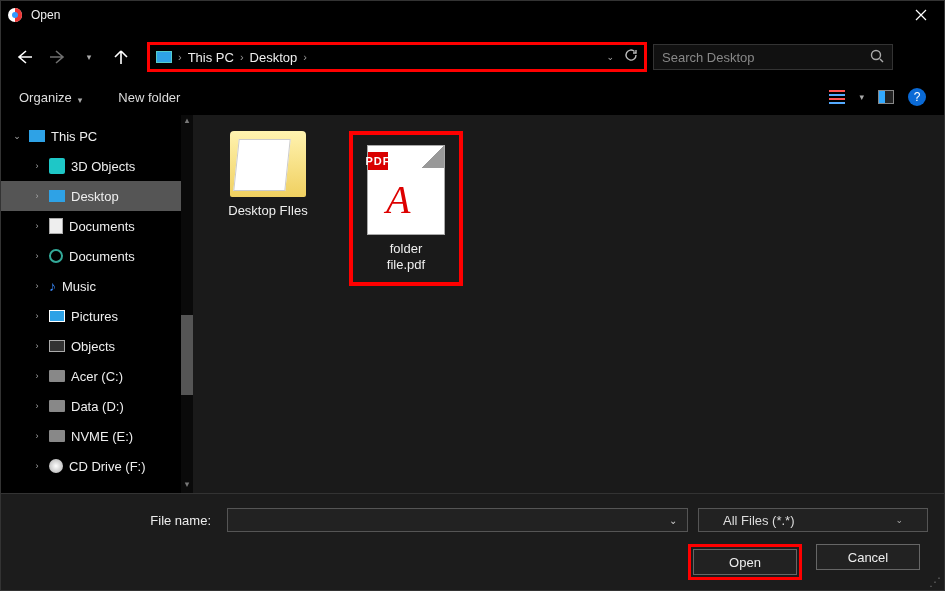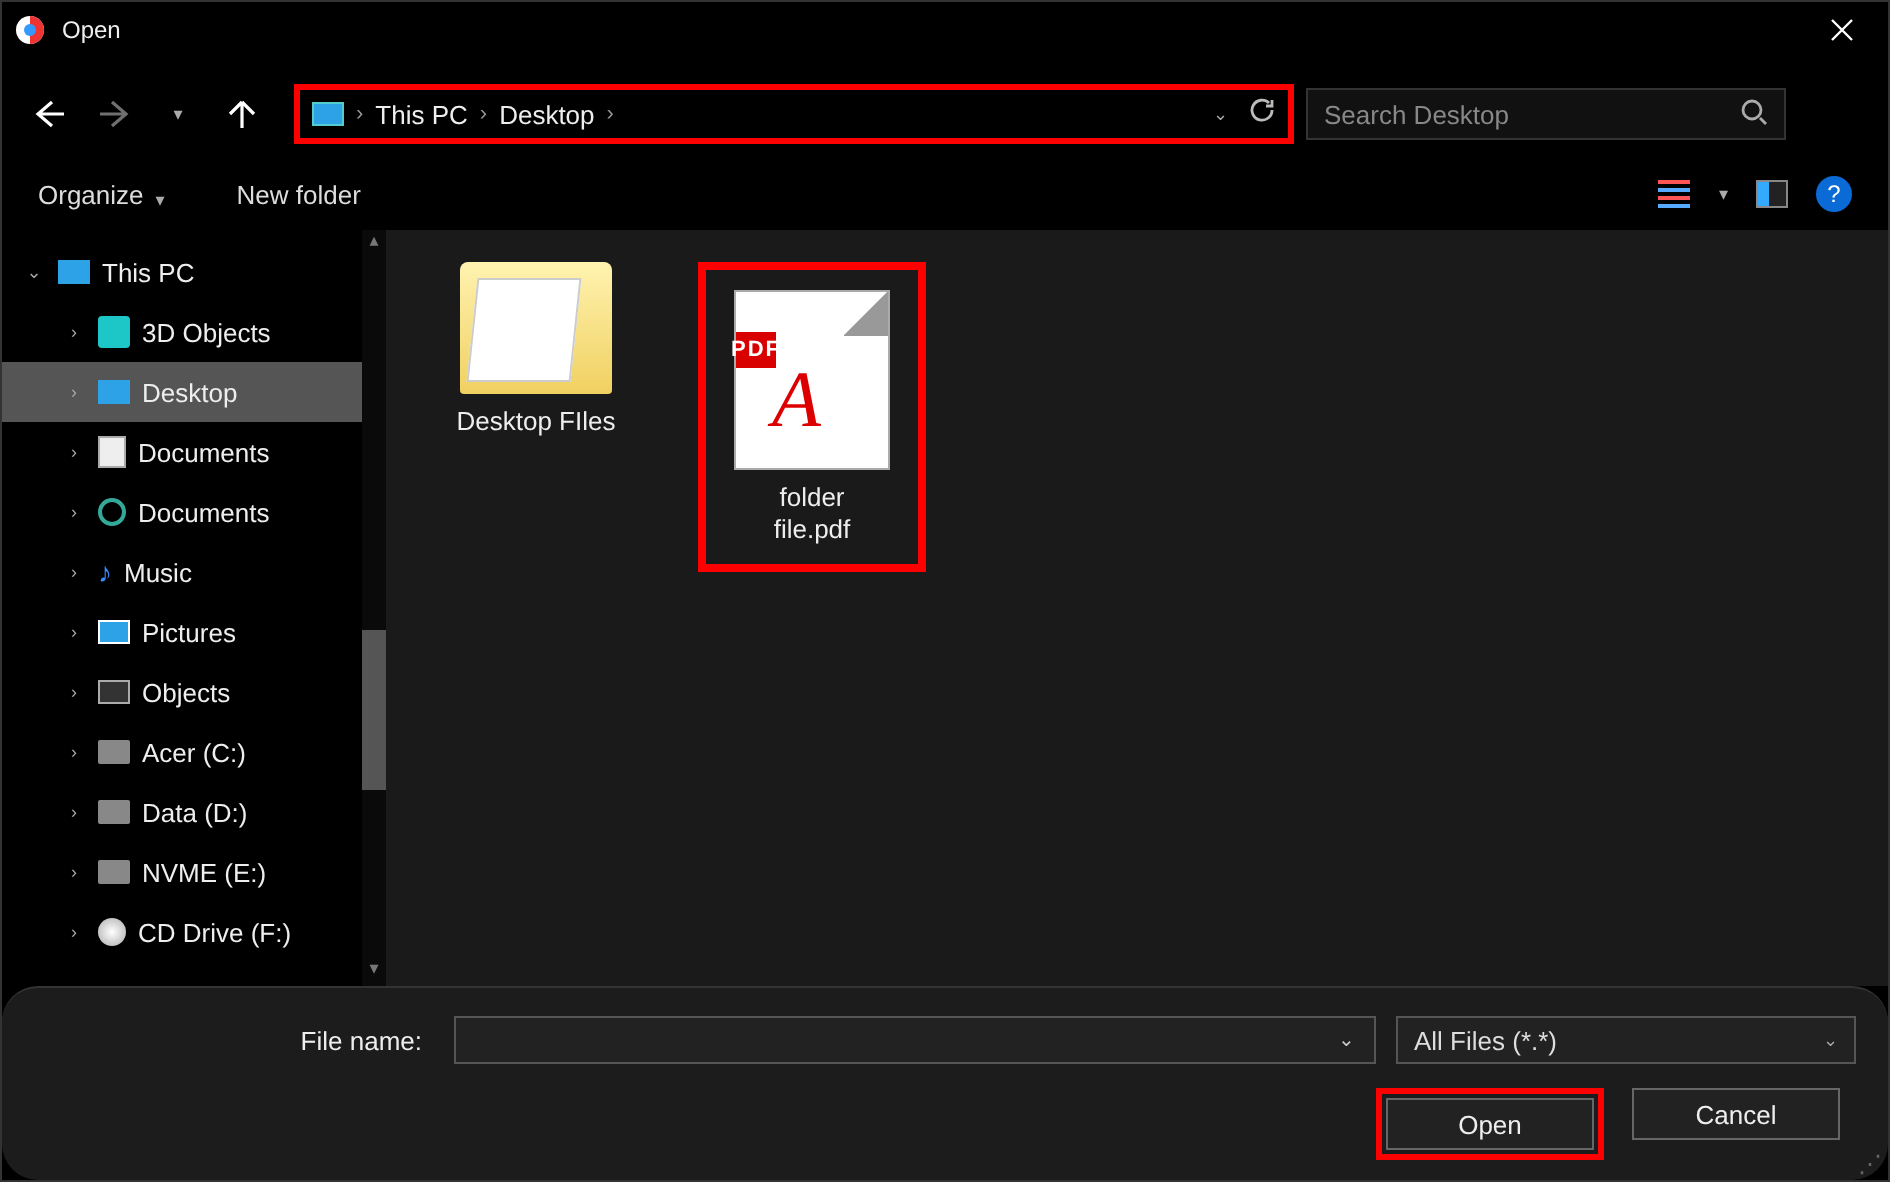--- a/index.html
+++ b/index.html
@@ -42,29 +42,29 @@
   .sidebar-scroll { position:absolute; right:0; top:0; width:12px; height:100%; background:#0a0a0a; }
   .sidebar-scroll .upa, .sidebar-scroll .dna { height:14px; color:#777; font-size:9px; text-align:center; }
   .sidebar-scroll .thumb { position:absolute; top:200px; width:12px; height:80px; background:#555; }
   .content { flex:1; background:#1a1a1a; padding:16px 20px; display:flex; align-items:flex-start; gap:26px; }
   .item { width:110px; display:flex; flex-direction:column; align-items:center; text-align:center; font-size:13px; color:#eee; gap:6px; }
   .folder-icon { width:76px; height:66px; background:linear-gradient(#fff3b0,#f0d060); border-radius:4px 4px 2px 2px; position:relative; }
   .folder-icon::before { content:""; position:absolute; left:6px; top:8px; width:50px; height:50px; background:#fff; border:1px solid #ccc; transform:skewX(-6deg); }
   .pdf-wrap { border:4px solid #f00; padding:10px 14px 8px; display:flex; flex-direction:column; align-items:center; }
   .pdf-icon { width:78px; height:90px; background:#fff; position:relative; border:1px solid #aaa; }
   .pdf-icon .fold { position:absolute; right:0; top:0; width:22px; height:22px; background:linear-gradient(135deg,#fff 48%, #999 50%); }
-  .pdf-icon .badge { position:absolute; left:0; top:20px; width:20px; height:18px; background:#d90000; color:#fff; font-size:11px; font-weight:bold; display:flex; align-items:center; justify-content:center; letter-spacing:1px; }
+  .pdf-icon .badge { position:absolute; left:0; top:6px; width:20px; height:18px; background:#d90000; color:#fff; font-size:11px; font-weight:bold; display:flex; align-items:center; justify-content:center; letter-spacing:1px; }
   .pdf-icon .a { position:absolute; left:18px; top:30px; color:#d00; font-size:40px; font-family: Georgia, serif; font-style:italic; }
   .pdf-label { margin-top:6px; font-size:13px; color:#eee; text-align:center; line-height:1.25; }
   .footer { background:#1c1c1c; padding:14px 16px 10px; border-top:1px solid #333; }
   .fn-row { display:flex; align-items:center; gap:10px; }
   .fn-label { font-size:13px; color:#eee; width:200px; text-align:right; padding-right:6px; }
   .fn-input { flex:1; height:24px; background:#222; border:1px solid #555; }
   .fn-dd { width:12px; color:#ccc; font-size:10px; }
-  .filter { width:230px; height:24px; background:#222; border:1px solid #555; display:flex; align-items:center; padding:0 8px; color:#ddd; font-size:13px; justify-content:space-between; }
+  .filter { width:230px; height:24px; background:#222; border:1px solid #555; display:flex; align-items:center; padding:0 24px; color:#ddd; font-size:13px; justify-content:space-between; }
   .btn-row { display:flex; justify-content:flex-end; gap:14px; margin-top:12px; padding-right:8px; }
   .btn { width:104px; height:26px; background:#222; border:1px solid #666; color:#eee; font-size:13px; display:flex; align-items:center; justify-content:center; }
   .btn-open-wrap { border:3px solid #f00; padding:2px; }
   .views-icon { width:16px; height:14px; display:inline-block; background: repeating-linear-gradient(#f55,#f55 2px,#000 2px,#000 4px,#5af 4px,#5af 6px,#000 6px,#000 8px); }
   .preview-icon { width:16px; height:14px; border:1px solid #888; background:linear-gradient(90deg,#3af 40%,#222 40%); }
   .caret-dn { font-size:9px; color:#aaa; }
   .resize-grip { position:absolute; right:3px; bottom:3px; width:12px; height:12px; color:#666; font-size:12px; }
 </style>
 </head>
 <body>
@@ -244,21 +244,21 @@
           <div class="a">A</div>
         </div>
         <div class="pdf-label">
           <span>folder</span><br>
           <span>file.pdf</span>
         </div>
       </div>
     </div>
   </div>
 
-  <div class="footer" style="position:relative;border-radius:18px;">
+  <div class="footer" style="position:relative;">
     <div class="fn-row">
       <div class="fn-label">File name:</div>
       <div style="flex:1; display:flex; align-items:center; border:1px solid #555; background:#222; height:24px; padding-right:6px;">
         <input class="fn-input" style="border: none; height: 22px; flex: 1 1 0%; background: transparent; color: rgb(255, 255, 255); padding: 0px 6px;" value="">
         <span class="fn-dd">⌄</span>
       </div>
       <div class="filter">
         <span>All Files (*.*)</span>
         <span class="caret-dn">⌄</span>
       </div>

